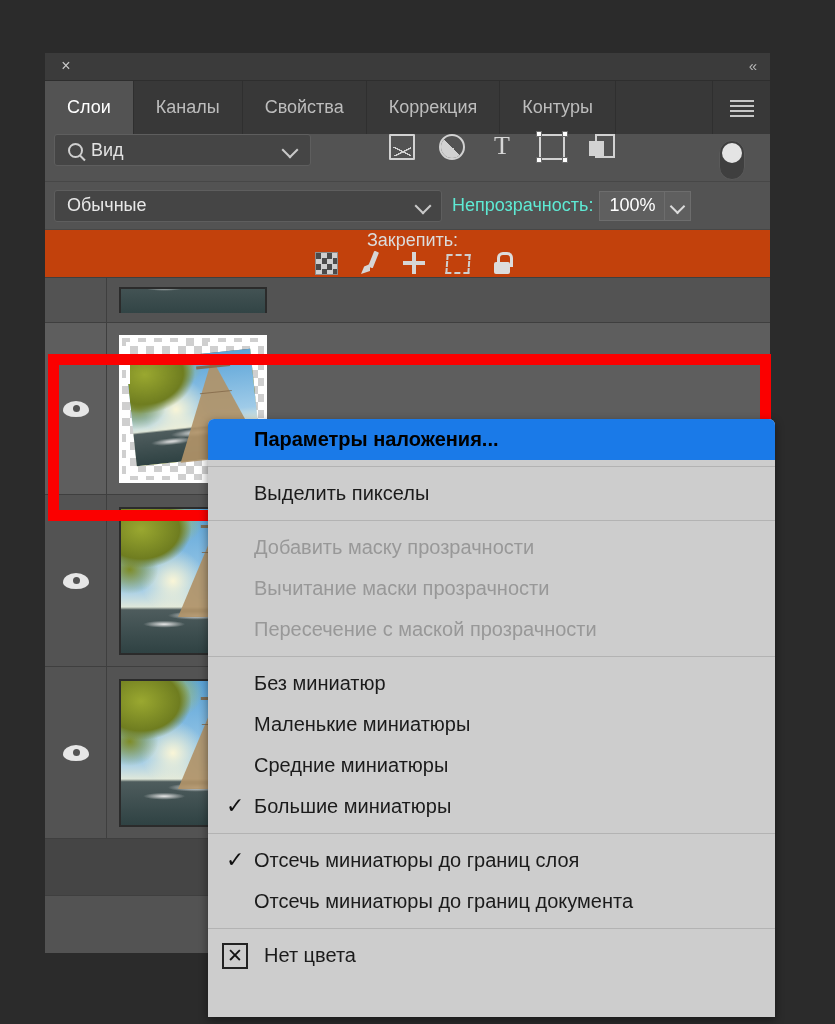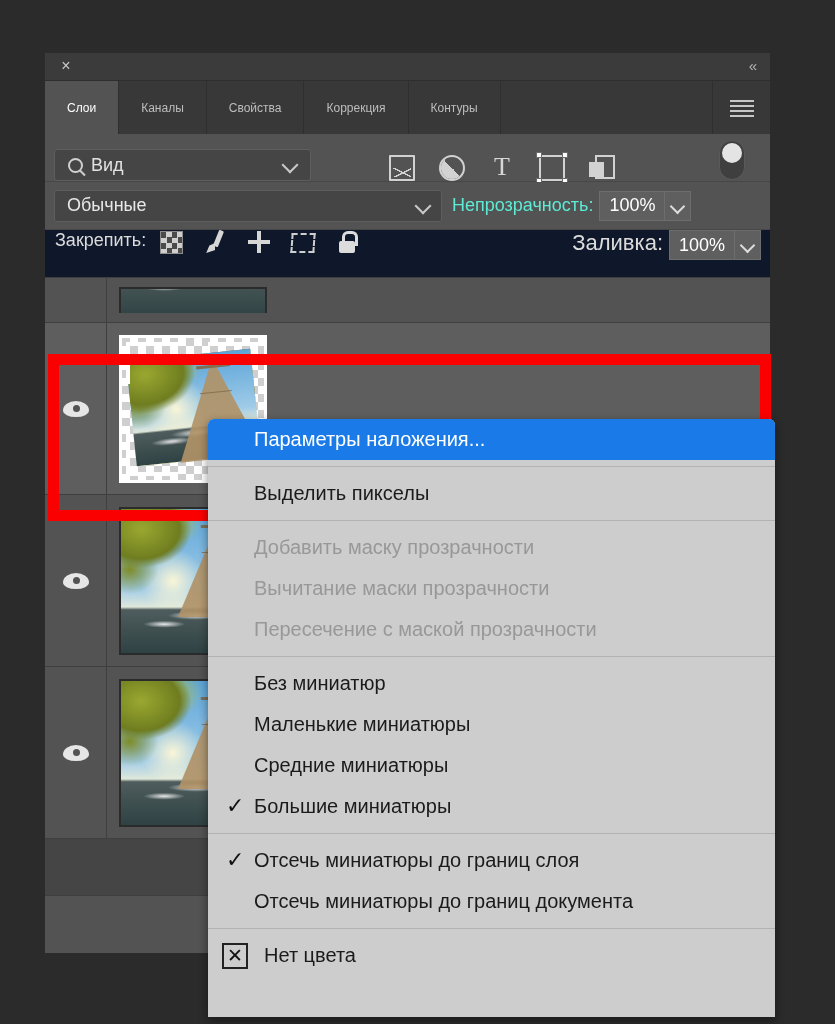--- a/index.html
+++ b/index.html
@@ -42,21 +42,21 @@
   .tabs-row {
     position: relative;
     height: 53px;
     background: #383838;
     display: flex;
     align-items: stretch;
   }
   .tab {
     display: flex; align-items: center; justify-content: center;
     padding: 0 22px;
-    font-size: 12px;
+    font-size: 18px;
     color: #bdbdbd;
     border-right: 1px solid #2f2f2f;
     cursor: pointer;
     user-select: none;
   }
   .tab.active {
     background: #535353;
     color: #ffffff;
   }
   .panel-menu-btn {
@@ -75,21 +75,21 @@
   .hamburger i:nth-child(2){ top: 5px; }
   .hamburger i:nth-child(3){ top: 10px; }
   .hamburger i:nth-child(4){ top: 15px; }
 
   
   .filter-row {
     position: relative;
     height: 48px;
     background: #535353;
     border-bottom: 1px solid #474747;
-    display: flex; align-items: flex-end;
+    display: flex; align-items: flex-start;
   }
   .filter-select {
     margin-left: 9px;
     width: 257px; height: 32px;
     background: #454545;
     border: 1px solid #5e5e5e;
     border-radius: 3px;
     display: flex; align-items: center;
     position: relative;
     cursor: pointer;
@@ -186,23 +186,23 @@
   .numcaret::after {
     content:""; position: absolute; left: 7px; top: 9px;
     width: 9px; height: 9px;
     border-right: 2px solid #dcdcdc; border-bottom: 2px solid #dcdcdc;
     transform: rotate(45deg);
   }
 
   
   .lock-row {
     position: relative; height: 48px;
-    background: #0f172a;
+    background: #c2410c;
     border-bottom: 1px solid #3f3f3f;
-    display: flex; align-items: flex-start;
+    display: flex; align-items: center; flex-direction: column;
   }
   .lock-label { margin-left: 10px; font-size: 18px; color: #dcdcdc; }
   .lock-icons { display: flex; gap: 20px; margin-left: 14px; align-items: center; }
   .lkicon { width: 24px; height: 24px; position: relative; cursor: pointer; }
   .lk-trans {
     background:
       conic-gradient(#cfcfcf 25%, #4b4b4b 0 50%, #cfcfcf 0 75%, #4b4b4b 0);
     background-size: 11px 11px;
     background-position: 0 0;
     border: 1px solid #8d8d8d;
@@ -361,21 +361,21 @@
     color: #1b1b1b;
   }
   .mi {
     position: relative;
     height: 41px;
     display: flex; align-items: center;
     padding-left: 46px;
     cursor: pointer;
     white-space: nowrap;
   }
-  .mi.highlight { background: #1a7ae8; color: #ffffff; font-weight: normal; }
+  .mi.highlight { background: #1a7ae8; color: #000000; font-weight: bold; }
   .mi.disabled { color: #989898; cursor: default; }
   .mi .check {
     position: absolute; left: 18px; top: 9px;
     font-size: 22px; color: #111111; line-height: 22px;
   }
   .mi-sep { height: 1px; background: #b3b3b3; margin: 6px 0; }
   .swatch-box {
     position: absolute; left: 14px; top: 8px;
     width: 26px; height: 26px;
     border: 2px solid #222222;

